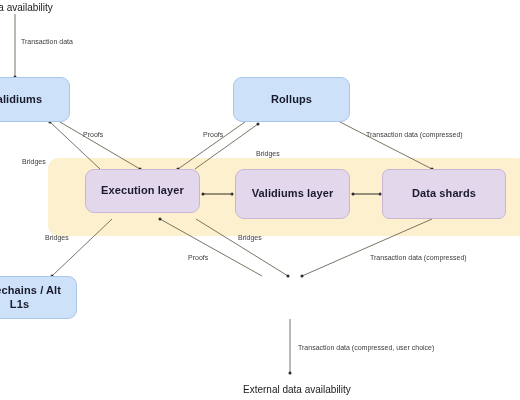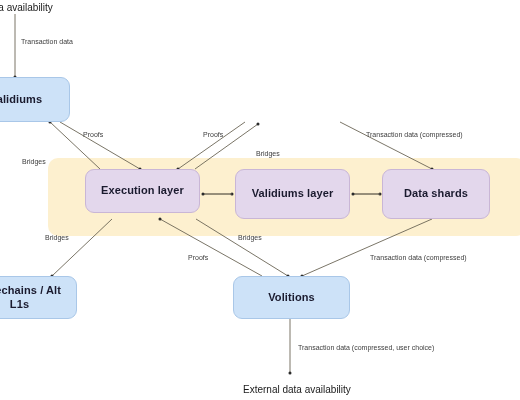--- a/index.html
+++ b/index.html
@@ -104,38 +104,38 @@
       <line x1="432" y1="219" x2="302" y2="276" marker-end="url(#dot)"></line>
 
       <line x1="290" y1="319" x2="290" y2="373" marker-end="url(#dot)"></line>
     </g>
   </svg>
 
   <div class="node blue" style="left:-38px; top:77px; width:108px; height:45px;">
     <span>Validiums</span>
   </div>
 
+  <div class="node blue" style="left:233px; top:77px; width:117px; height:45px;">
+    <span>Rollups</span>
+  </div>
 
   <div class="node blue" style="left:-38px; top:276px; width:115px; height:43px;">
     <span>Sidechains / Alt L1s</span>
   </div>
 
-  <div class="node blue" style="left:233px; top:276px; width:117px; height:43px;">
-    <span>Volitions</span>
-  </div>
 
   <div class="node purple" style="left:85px; top:169px; width:115px; height:44px;">
     <span>Execution layer</span>
   </div>
 
   <div class="node purple" style="left:235px; top:169px; width:115px; height:50px;">
     <span>Validiums layer</span>
   </div>
 
-  <div class="node purple" style="left:382px; top:169px; width:108px; height:50px;">
+  <div class="node purple" style="left:382px; top:169px; width:124px; height:50px;border-radius:7px;">
     <span>Data shards</span>
   </div>
 
   <div class="plain-label" style="left:-55px; top:2px;">External data availability</div>
   <div class="plain-label" style="left:243px; top:384px;">External data availability</div>
 
   <div class="edge-label" style="left:21px; top:38px;">Transaction data</div>
   <div class="edge-label" style="left:83px; top:131px;">Proofs</div>
   <div class="edge-label" style="left:203px; top:131px;">Proofs</div>
   <div class="edge-label" style="left:366px; top:131px;">Transaction data (compressed)</div>

